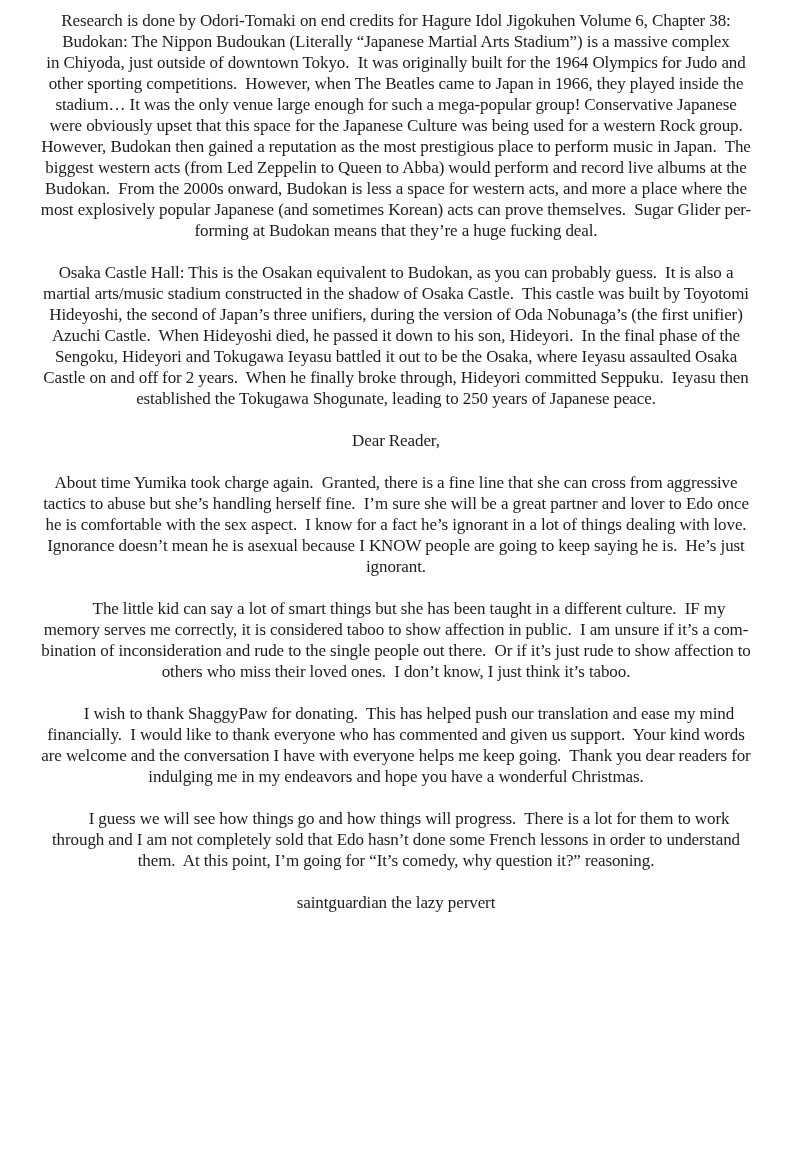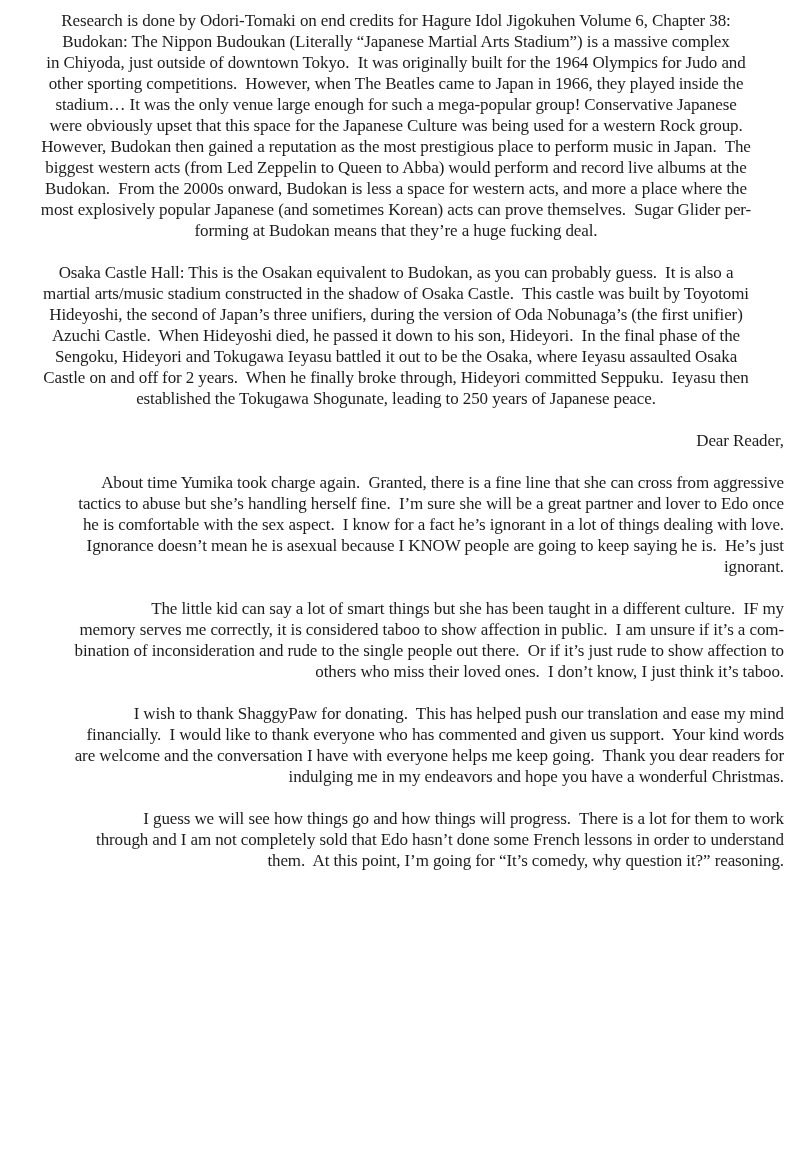--- a/index.html
+++ b/index.html
@@ -16,24 +16,23 @@
   }
   .page {
     padding: 10px 8px 0 8px;
   }
   .para {
     font-size: 17px;
     line-height: 21px;
     letter-spacing: -0.1px;
     margin: 0 0 21px 0;
     white-space: pre-wrap;
-    text-align: right;
+    text-align: center;
   }
   .center {
-    text-align: center;
   }
   .indent {
     text-indent: 26px;
   }
 </style>
 </head>
 <body>
 
 <div class="page">
   <p class="para center">Research is done by Odori-Tomaki on end credits for Hagure Idol Jigokuhen Volume 6, Chapter 38:
@@ -72,13 +71,14 @@
   <p class="para indent">I wish to thank ShaggyPaw for donating.  This has helped push our translation and ease my mind
 financially.  I would like to thank everyone who has commented and given us support.  Your kind words
 are welcome and the conversation I have with everyone helps me keep going.  Thank you dear readers for
 indulging me in my endeavors and hope you have a wonderful Christmas.</p>
 
   <p class="para indent">I guess we will see how things go and how things will progress.  There is a lot for them to work
 through and I am not completely sold that Edo hasn’t done some French lessons in order to understand
 them.  At this point, I’m going for “It’s comedy, why question it?” reasoning.</p>
 
 
+  <p class="para">saintguardian the lazy pervert</p>
 </div>
 
 </body></html>

